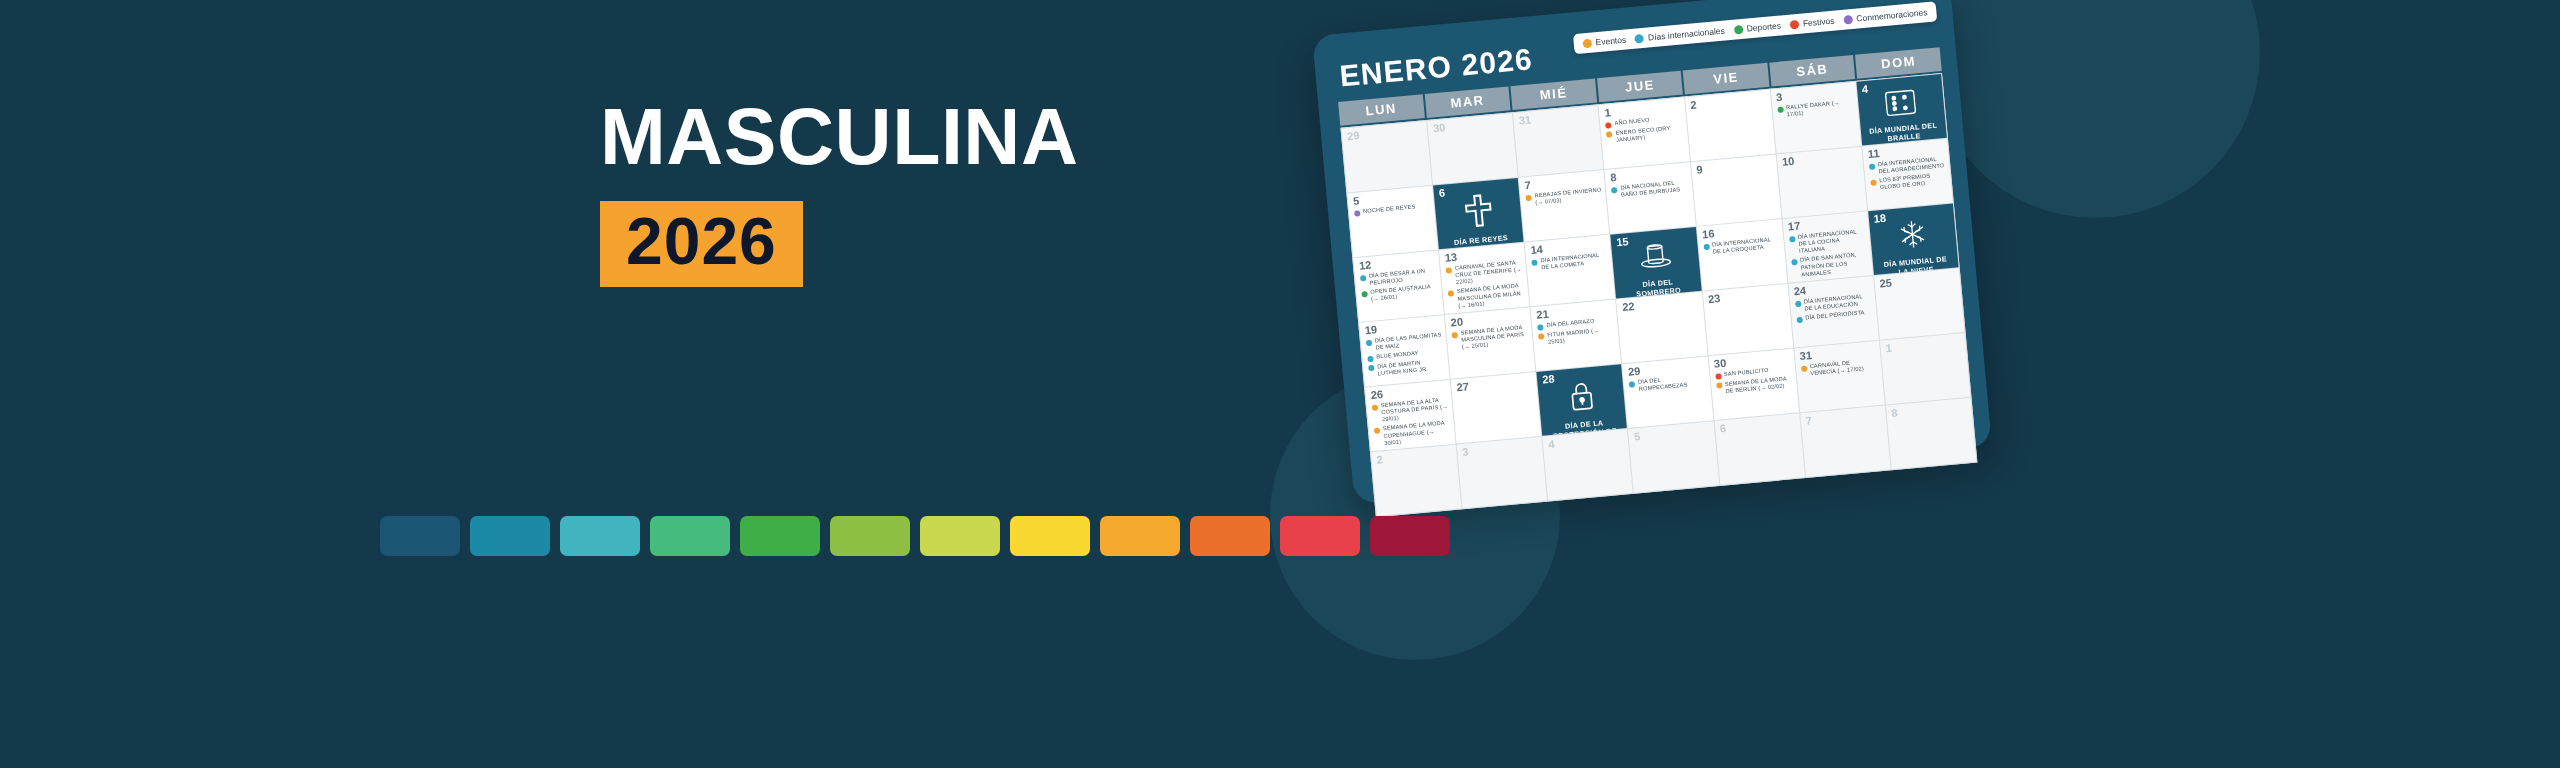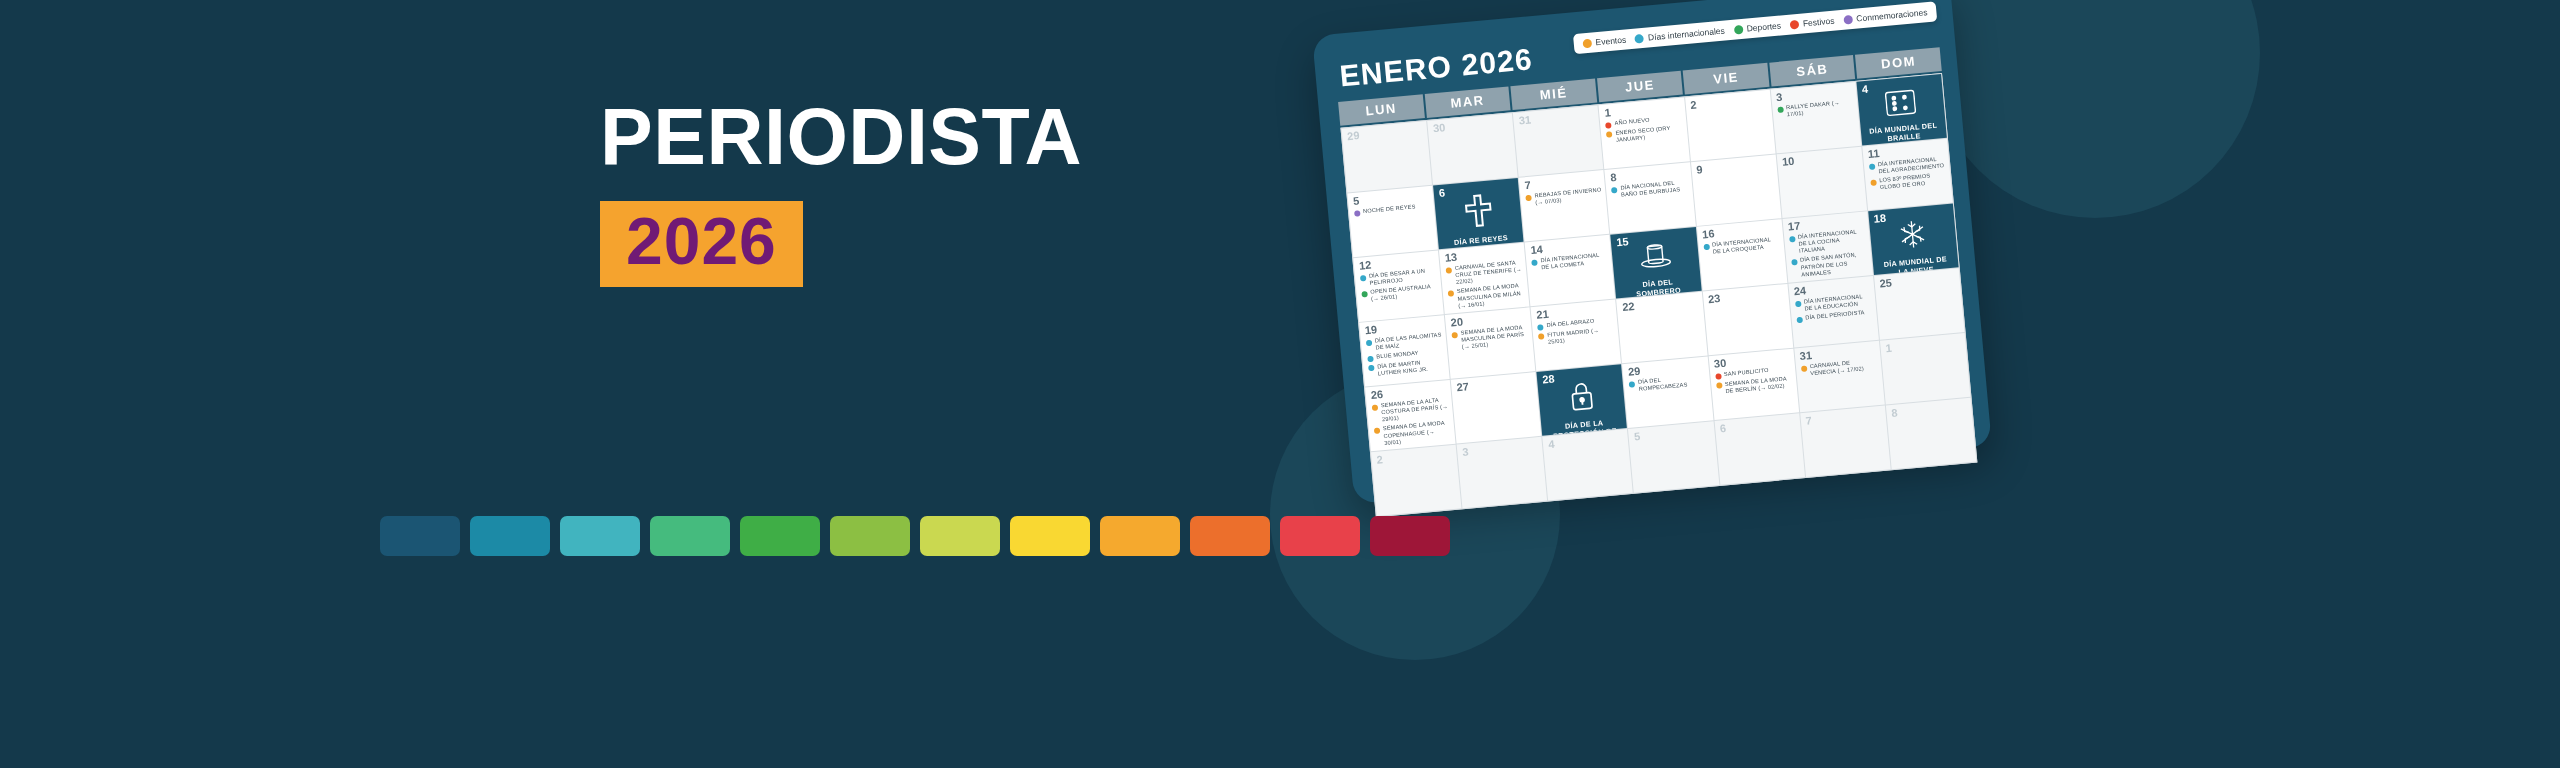--- a/index.html
+++ b/index.html
@@ -36,21 +36,21 @@
   }
   #year-badge {
     display: inline-block;
     margin-top: 26px;
     background: #f5a32e;
     padding: 6px 26px 10px 26px;
   }
   #year-badge span {
     font-size: 66px;
     font-weight: 700;
-    color: #701a75;
+    color: #0f172a;
     letter-spacing: 1px;
     line-height: 1.05;
     text-align: center;
   }
 
   
   #tablet-wrap {
     position: absolute;
     left: 1332px; top: 6px;
     width: 640px; height: 470px;
@@ -154,21 +154,21 @@
   }
   .swatch { width: 80px; height: 40px; border-radius: 7px; }
 </style>
 </head>
 <body>
 
 <div class="deco-circle" id="deco-top-right"></div>
 <div class="deco-circle" id="deco-bottom-left"></div>
 
 <div id="headline">
-  <div class="title-line">PERIODISTA</div>
+  <div class="title-line">MASCULINA</div>
   <div id="year-badge">
     <span>2026</span>
   </div>
 </div>
 
 <div id="tablet-wrap">
   <div id="tablet-frame">
 
     <div id="cal-header">
       <div id="cal-month">ENERO 2026</div>

